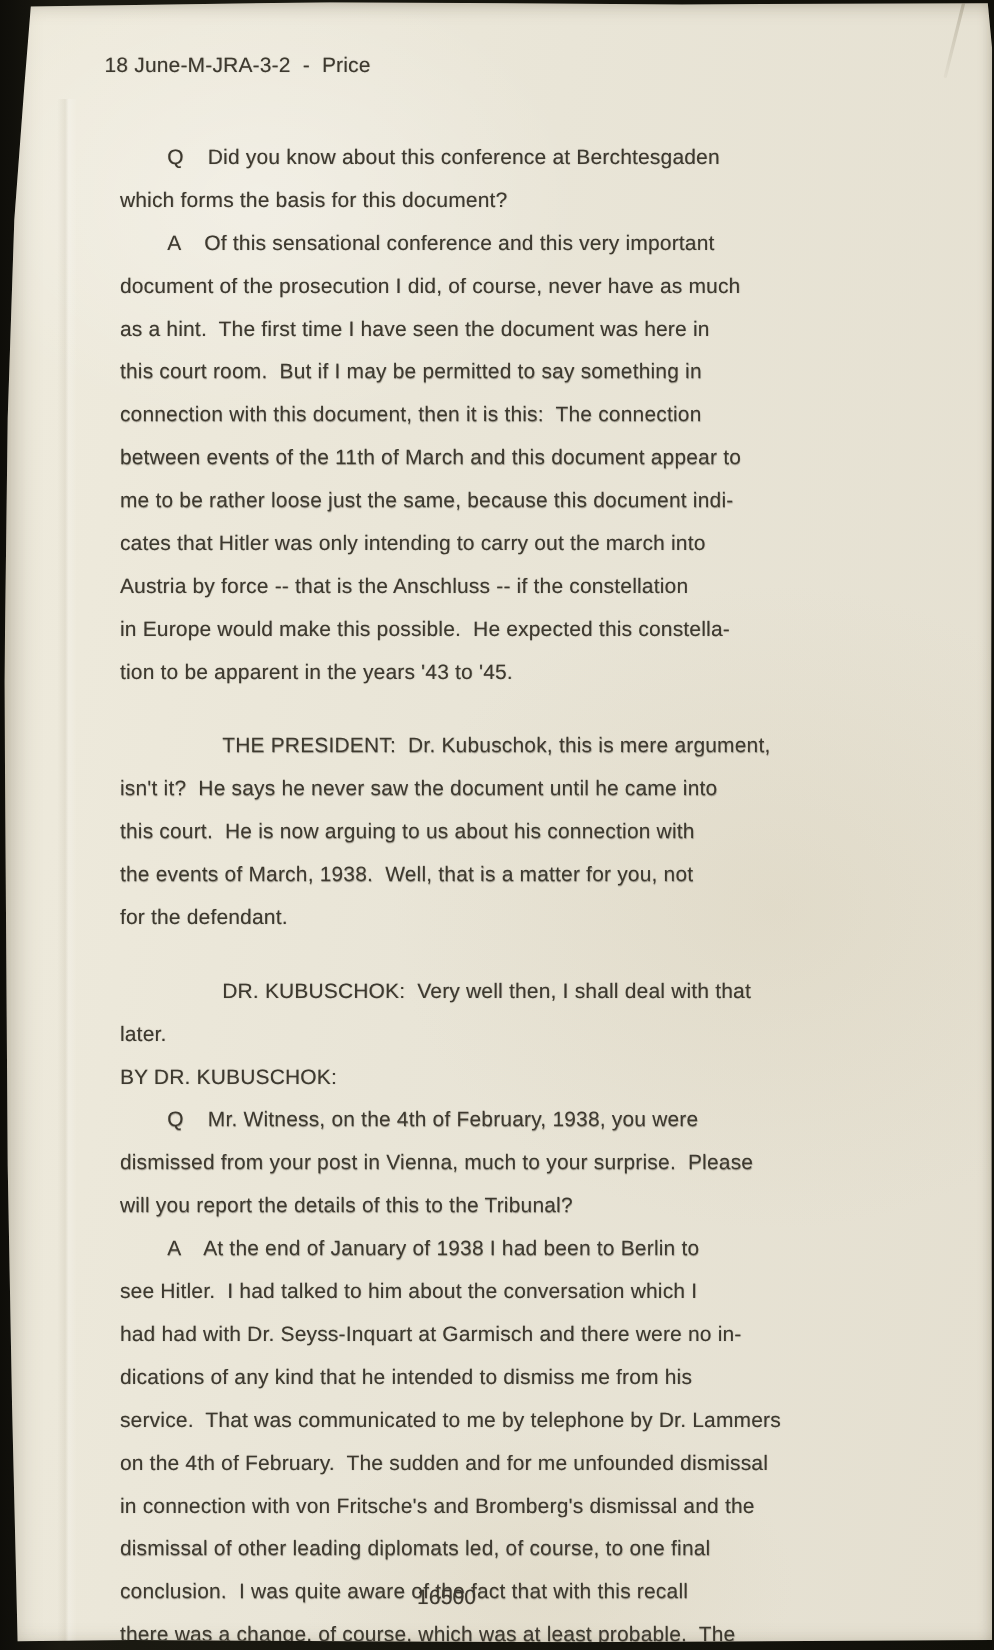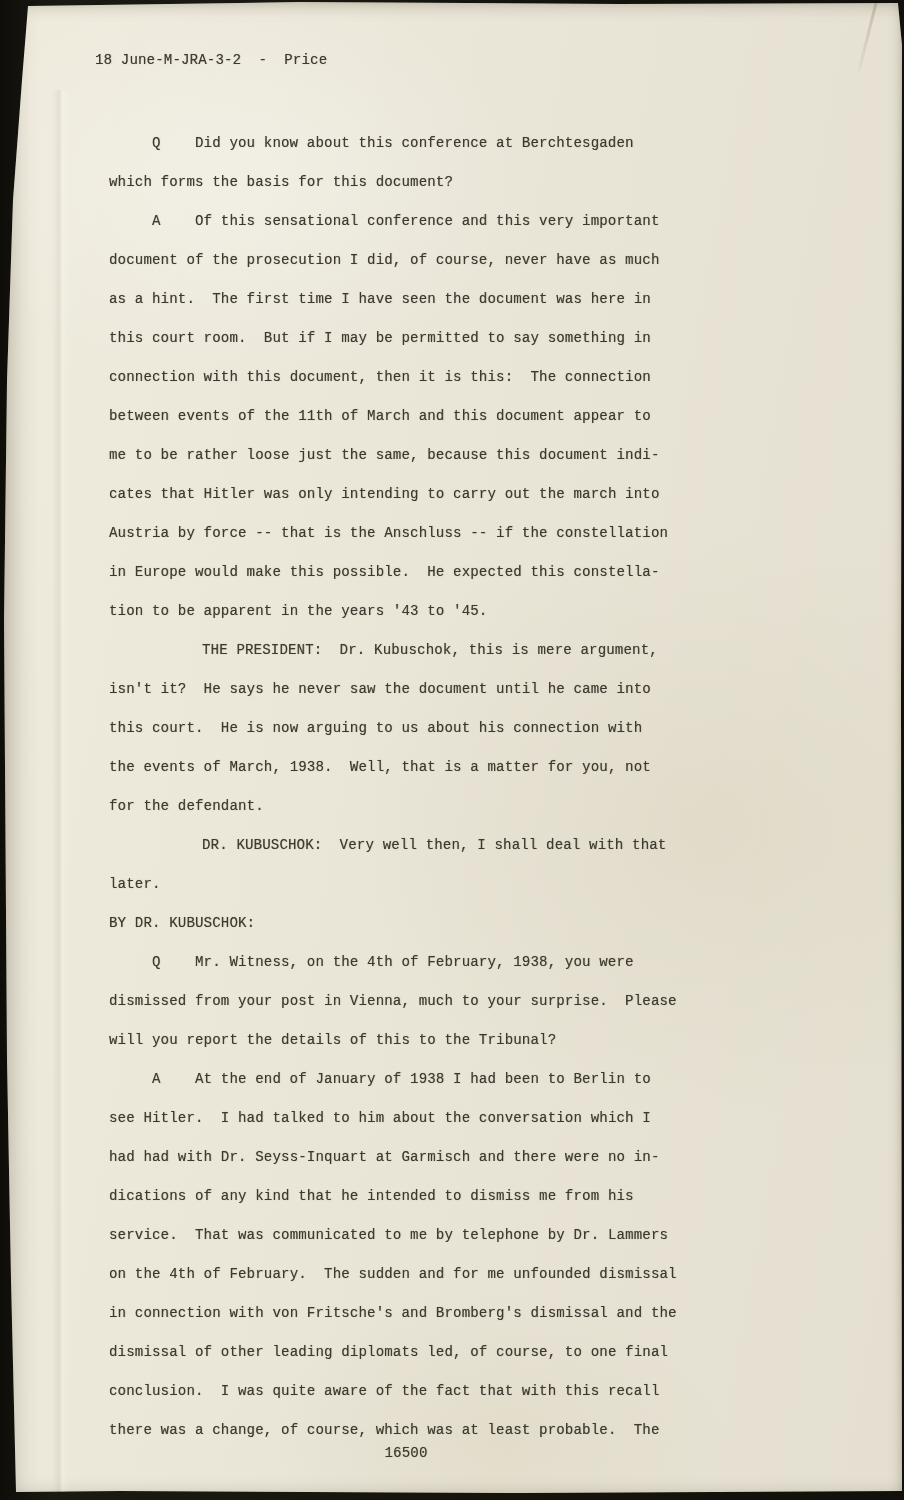--- a/index.html
+++ b/index.html
@@ -60,22 +60,22 @@
     top: -6px;
     width: 3px;
     height: 78px;
     transform: rotate(14deg);
     background: linear-gradient(180deg,
       rgba(120,110,85,0.35), rgba(120,110,85,0.05));
     border-radius: 2px;
   }
 
   .typed {
-    font-family: Liberation Mono, monospace;
-    font-size: 14px;
+    font-family: Liberation Sans, sans-serif;
+    font-size: 19px;
     letter-spacing: 0.2px;
     color: var(--ink, #3d392f);
     white-space: pre;
     text-shadow: 0.3px 0.4px 0.8px rgba(62,56,45,0.50);
   }
 
   .header-line {
     position: absolute;
     left: 95px;
     top: 48px;
@@ -89,21 +89,21 @@
     right: 20px;
   }
 
   .body-lines .line {
     height: 39px;
     line-height: 39px;
   }
 
   .line.flush   { padding-left: 0; margin-left: 19px; }
   .line.qa      { padding-left: 62px; }
-  .line.speaker { padding-left: 112px; }
+  .line.speaker { padding-left: 112px; margin-top: 28px; }
 
   .page-number {
     position: absolute;
     top: 1441px;
     left: 306px;
     width: 200px;
     text-align: center;
     line-height: 24px;
   }
 </style>

